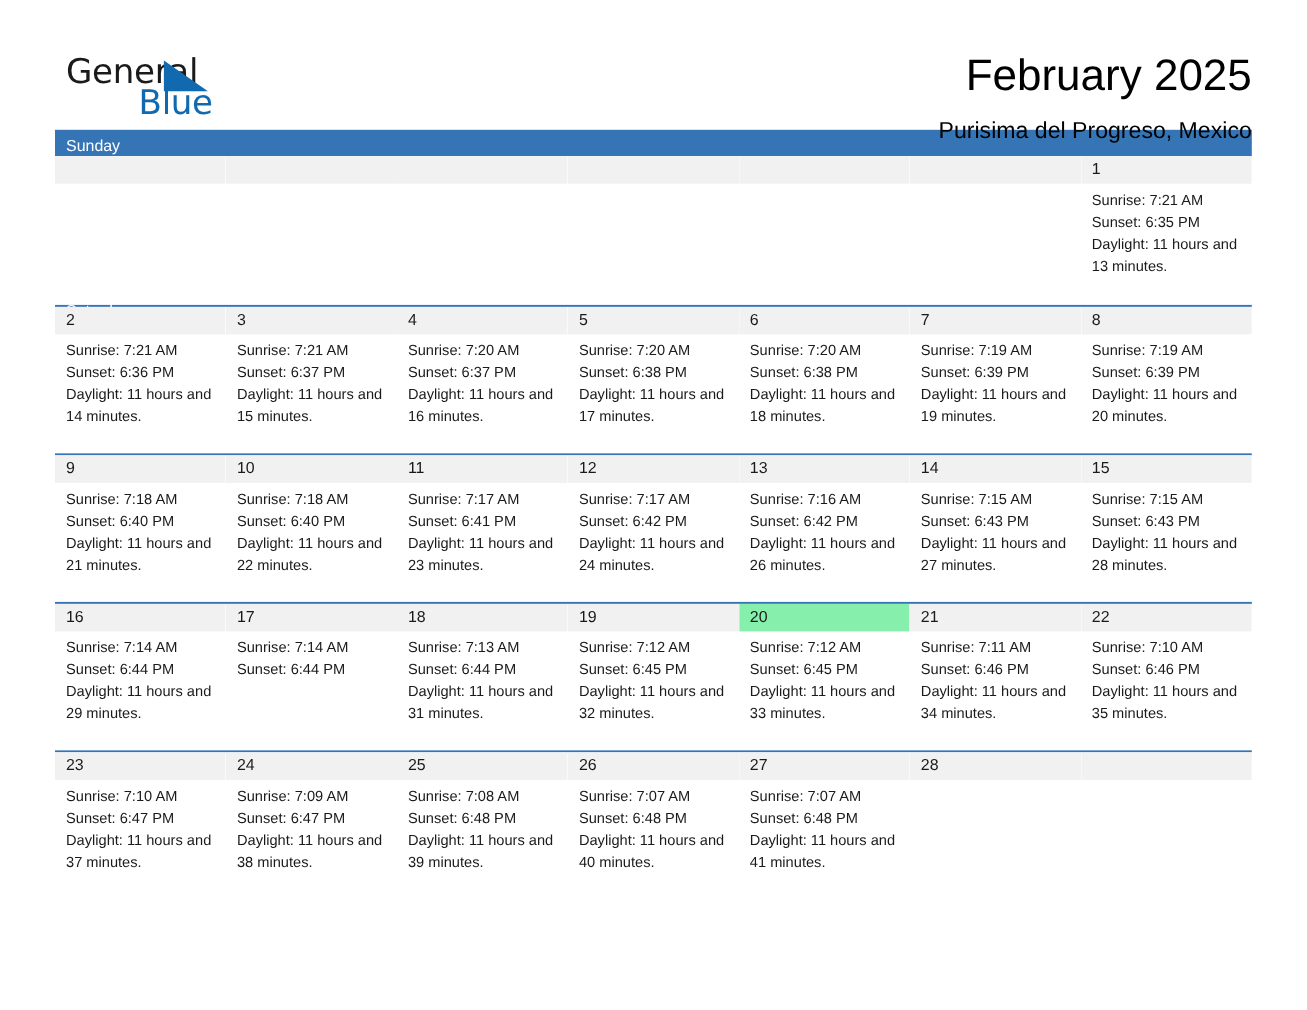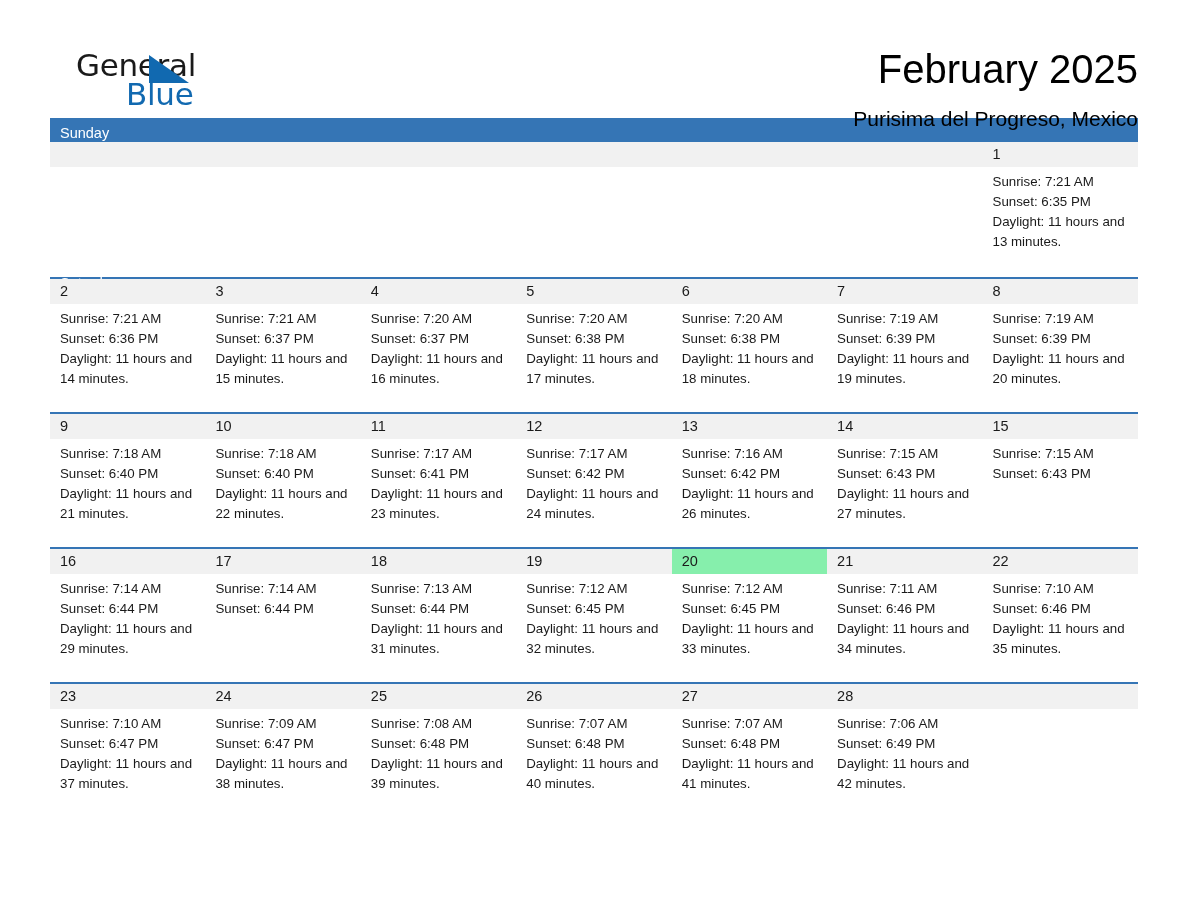--- a/index.html
+++ b/index.html
@@ -31,21 +31,21 @@
     height: 104px;
     box-sizing: border-box;
   }
   .logo {
     position: relative;
     width: 200px;
     height: 76px;
   }
   .logo-row1 {
     position: absolute;
-    left: 26px;
+    left: 10px;
     top: 4px;
     font-size: 31px;
     line-height: 34px;
     letter-spacing: -0.3px;
     color: #1a1a1a;
     font-family: "DejaVu Sans", sans-serif;
     font-weight: 400;
   }
   .logo-tri {
     position: absolute;
@@ -304,20 +304,21 @@
               <div>Sunrise: 7:15 AM</div>
               <div>Sunset: 6:43 PM</div>
               <div class="daylight">Daylight: 11 hours and 27 minutes.</div>
             </div>
           </div>
           <div class="day">
             <div class="day-number" style="background: rgb(241, 241, 241);">15</div>
             <div class="day-body">
               <div>Sunrise: 7:15 AM</div>
               <div>Sunset: 6:43 PM</div>
+              <div class="daylight">Daylight: 11 hours and 28 minutes.</div>
             </div>
           </div>
         </div>
         <div class="week" style="border-top-color: rgb(53, 117, 181);">
           <div class="day">
             <div class="day-number" style="background: rgb(241, 241, 241);">16</div>
             <div class="day-body">
               <div>Sunrise: 7:14 AM</div>
               <div>Sunset: 6:44 PM</div>
               <div class="daylight">Daylight: 11 hours and 29 minutes.</div>
@@ -407,25 +408,20 @@
           <div class="day">
             <div class="day-number" style="background: rgb(241, 241, 241);">27</div>
             <div class="day-body">
               <div>Sunrise: 7:07 AM</div>
               <div>Sunset: 6:48 PM</div>
               <div class="daylight">Daylight: 11 hours and 41 minutes.</div>
             </div>
           </div>
           <div class="day">
             <div class="day-number" style="background: rgb(241, 241, 241);">28</div>
-            <div class="day-body">
-              <div>Sunrise: 7:06 AM</div>
-              <div>Sunset: 6:49 PM</div>
-              <div class="daylight">Daylight: 11 hours and 42 minutes.</div>
-            </div>
           </div>
           <div class="day empty">
             <div class="day-number" style="background: rgb(241, 241, 241);"></div>
           </div>
         </div>
       </div>
 
   </div>
 
 </div>

